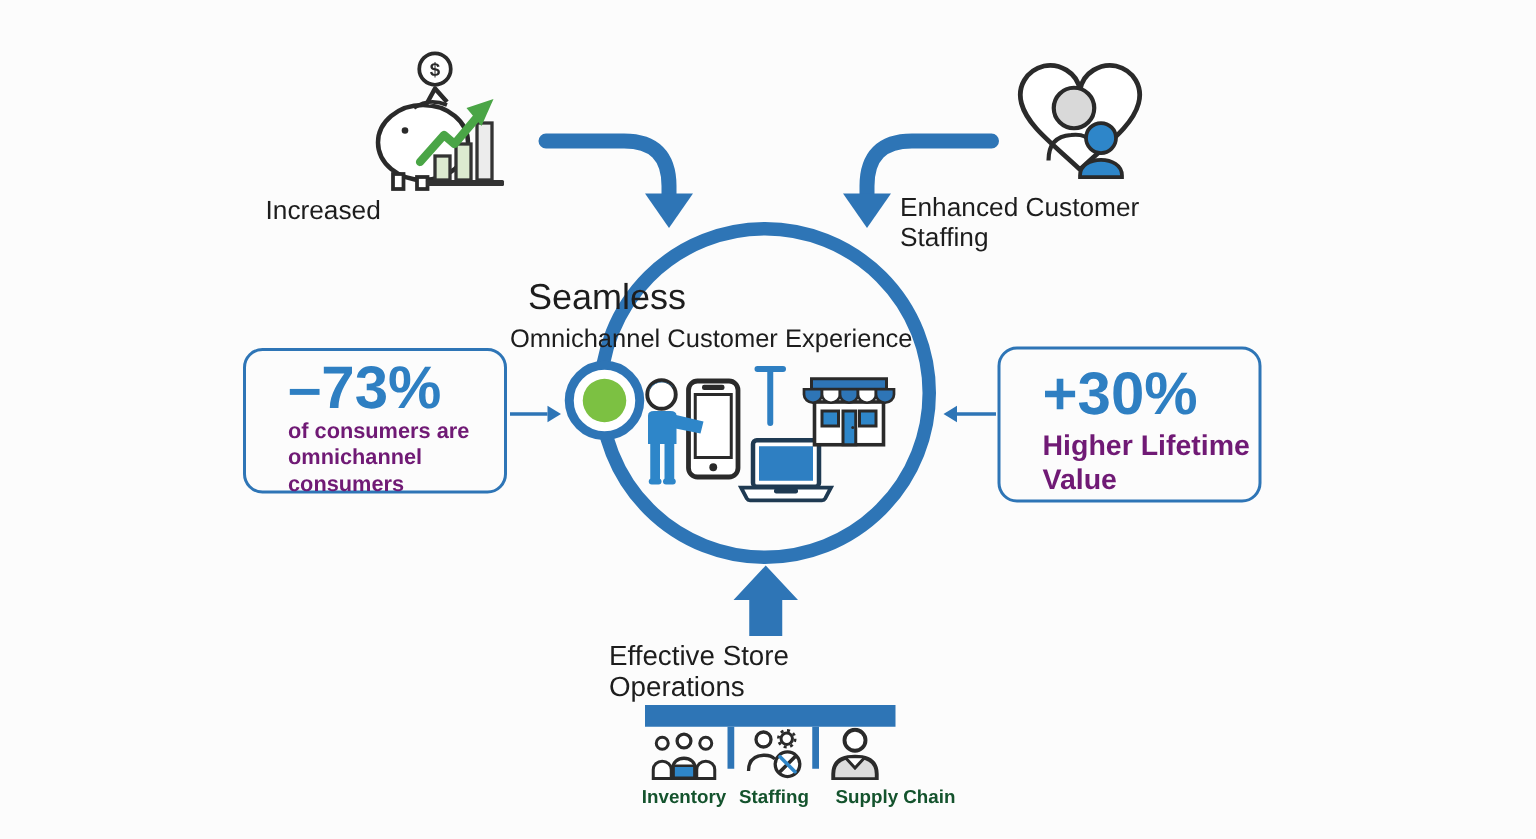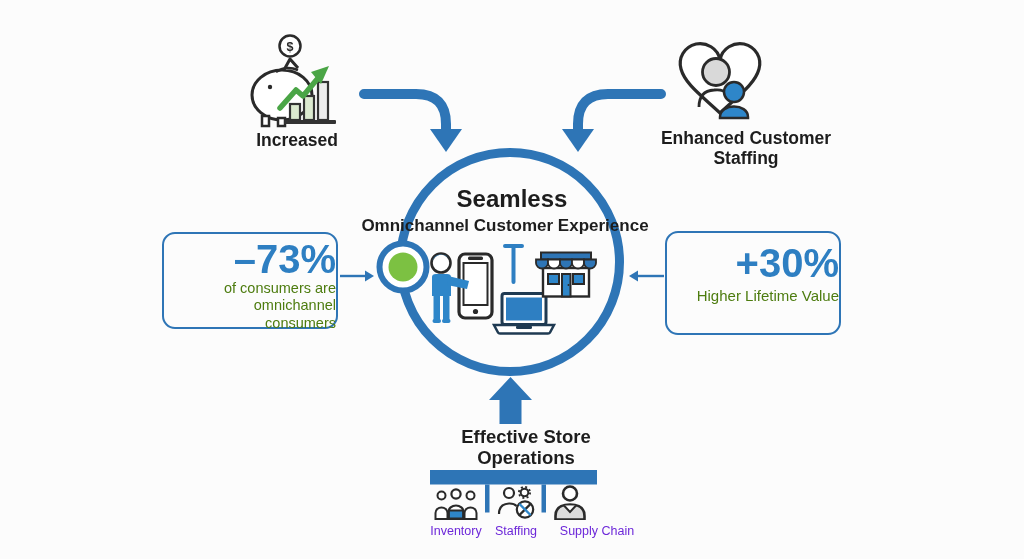--- a/index.html
+++ b/index.html
@@ -4,32 +4,32 @@
 <style>
   html,body{margin:0;padding:0;}
   #stage{
     position:relative;width:1024px;height:559px;overflow:hidden;
     background:#fcfcfc;
     font-family:"Liberation Sans", sans-serif;
     color:#1d1d1d;
   }
   .abs{position:absolute;}
   svg{display:block;}
-  .label{font-weight:700;text-align:center;line-height:1.13;color:#1d1d1d;}
+  .label{font-weight:400;line-height:1.13;color:#1d1d1d;}
   .benefit-label{font-size:17.5px;}
   .center-title-1{font-size:24px;}
   .center-title-2{font-size:17px;white-space:nowrap;}
   .ops-title{font-size:18.5px;}
   .stat-box{
     border:2.5px solid #2e75b6;border-radius:13px;
-    text-align:right;box-sizing:border-box;background:transparent;padding-left:28px;
+    text-align:left;box-sizing:border-box;background:transparent;padding-left:28px;
   }
   .stat-value{font-weight:700;color:#2e7fc2;font-size:40px;line-height:1.05;margin-top:4px;}
-  .stat-desc{font-weight:400;font-size:14.5px;line-height:1.2;color:#4d7c0f;}
-  .mini-label{font-weight:400;font-size:12.5px;text-align:center;color:#6d28d9;white-space:nowrap;}
+  .stat-desc{font-weight:700;font-size:14.5px;line-height:1.2;color:#701a75;}
+  .mini-label{font-weight:700;font-size:12.5px;text-align:center;color:#14532d;white-space:nowrap;}
 </style>
 </head>
 <body>
 
 <div id="stage">
 
   <svg class="abs" style="left:0;top:0;" width="1024" height="559" viewBox="0 0 1024 559">
 
     <circle cx="510" cy="262" r="109.5" fill="none" stroke="#2e75b6" stroke-width="9"></circle>
 
@@ -151,37 +151,37 @@
   <svg class="abs" style="left:551px;top:485px;" width="38" height="35" viewBox="0 0 38 35">
     <circle cx="19" cy="8.5" r="7" fill="#fff" stroke="#2a2a2a" stroke-width="2.6"></circle>
     <path d="M4.5,34.5 V31 Q4.5,19.5 19,19.5 Q33.5,19.5 33.5,31 V34.5 Z" fill="#dcdcdc" stroke="#2a2a2a" stroke-width="2.6"></path>
     <path d="M13,20.5 L19,27 L25,20.5" fill="#fff" stroke="#2a2a2a" stroke-width="2"></path>
   </svg>
 
   <div class="abs label benefit-label" style="left:177px;top:131px;width:240px;">
     <div>Increased</div>
   </div>
 
-  <div class="abs label benefit-label" style="left:626px;top:129px;width:240px;">
+  <div class="abs label benefit-label" style="left:600px;top:129px;width:240px;">
     <div>Enhanced Customer</div>
     <div>Staffing</div>
   </div>
 
   <div class="abs label center-title-1" style="left:352px;top:185px;width:320px;">Seamless</div>
   <div class="abs label center-title-2" style="left:340px;top:216px;width:330px;">Omnichannel Customer Experience</div>
 
   <div class="abs stat-box" style="left:162px;top:232px;width:176px;height:97px;">
     <div class="stat-value">–73%</div>
     <div class="stat-desc">of consumers are</div>
     <div class="stat-desc">omnichannel consumers</div>
   </div>
 
   <div class="abs stat-box" style="left:665px;top:231px;width:176px;height:104px;">
     <div class="stat-value" style="margin-top:9px;">+30%</div>
-    <div class="stat-desc" style="font-size:15px;margin-top:3px;">Higher Lifetime Value</div>
+    <div class="stat-desc" style="font-size:19px;margin-top:3px;">Higher Lifetime Value</div>
   </div>
 
   <div class="abs label ops-title" style="left:406px;top:427px;width:240px;">
     <div>Effective Store</div>
     <div>Operations</div>
   </div>
 
   <div class="abs mini-label" style="left:406px;top:524px;width:100px;">Inventory</div>
   <div class="abs mini-label" style="left:466px;top:524px;width:100px;">Staffing</div>
   <div class="abs mini-label" style="left:542px;top:524px;width:110px;">Supply Chain</div>

